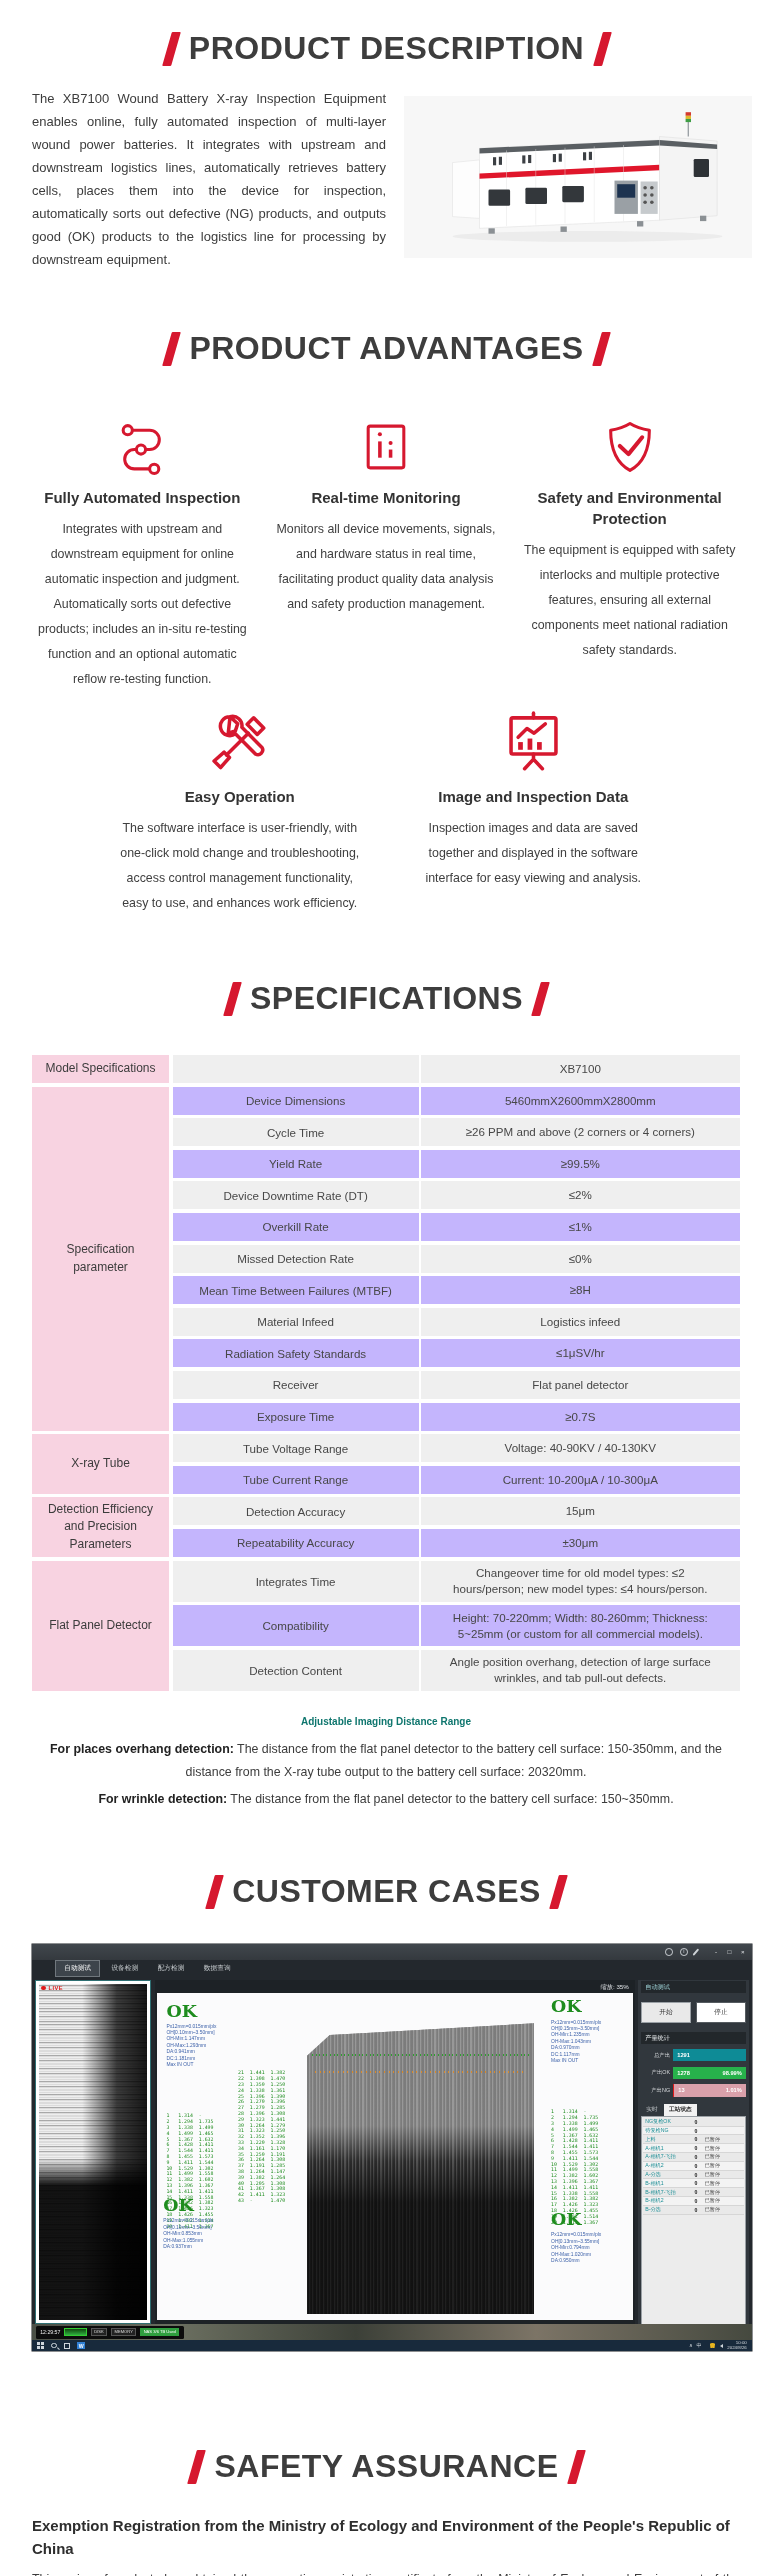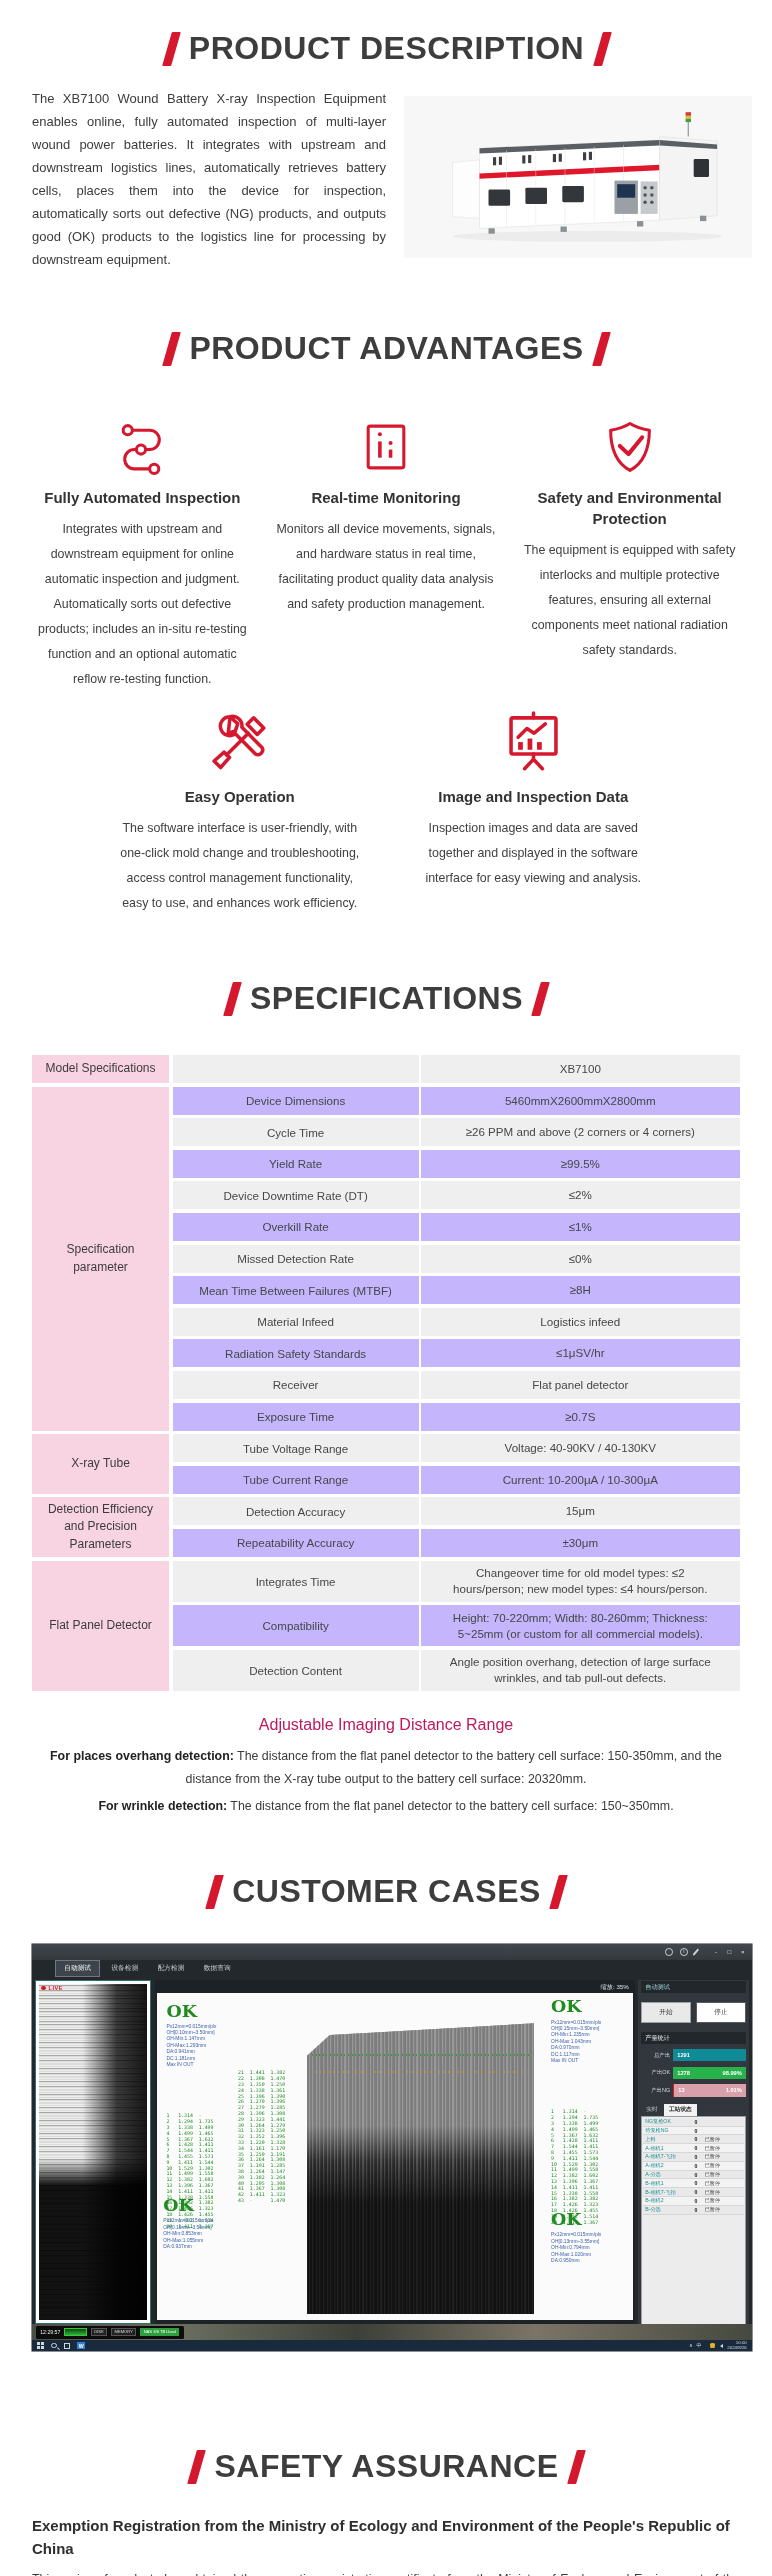--- a/index.html
+++ b/index.html
@@ -35,21 +35,21 @@
   .spec-rows { flex:1; display:flex; flex-direction:column; gap:3.6px; }
   .spec-row { display:flex; gap:2px; min-height:28px; }
   .spec-row.tall { min-height:41px; }
   .cell-label { width:246px; display:flex; align-items:center; justify-content:center; font-size:11.6px; color:#474747; text-align:center; padding:2.1px 5.2px; }
   .cell-value { flex:1; display:flex; align-items:center; justify-content:center; font-size:11.6px; color:#474747; text-align:center; padding:2.1px 24px; line-height:16px; }
   .bg-a { background:#efefef; }
   .bg-b { background:#c4b5fd; }
 
   
   #imaging { position:absolute; left:32px; top:1716px; width:708px; text-align:center; }
-  #imaging h3 { font-size:16px; font-weight:normal; color:#be185d; }
+  #imaging h3 { font-size:10px; font-weight:bold; color:#0f766e; }
   #imaging p { margin-top:11.3px; font-size:12.4px; line-height:23px; color:#3c3c3c; }
   #imaging p b { color:#222; }
 
   
   #shot { position:absolute; left:32px; top:1944px; width:720px; height:407px; background:#23282d; overflow:hidden; box-shadow:0 0 0 0.5px #1c2024;padding-left:20px; }
   .sh-titlebar { position:absolute; left:0; top:0; width:100%; height:15.5px; background:linear-gradient(#41474d,#34393e); display:flex; align-items:center; justify-content:flex-end; gap:7.2px; padding:0 5.2px; }
   .tb-icon { width:7.7px; height:7.7px; border:0.8px solid #cdd2d6; border-radius:50%; position:relative; }
   .tb-icon.pencil { border-radius:1px; transform:rotate(40deg); background:#cdd2d6; width:1.5px; height:7.7px; border:none; }
   .tb-icon.info::after { content:"i"; position:absolute; left:2.2px; top:-1px; font-size:5.7px; color:#cdd2d6; }
   .tb-ctrls { display:flex; gap:5.2px; margin-left:8.2px; color:#e3e6e8; font-size:6.2px; }

